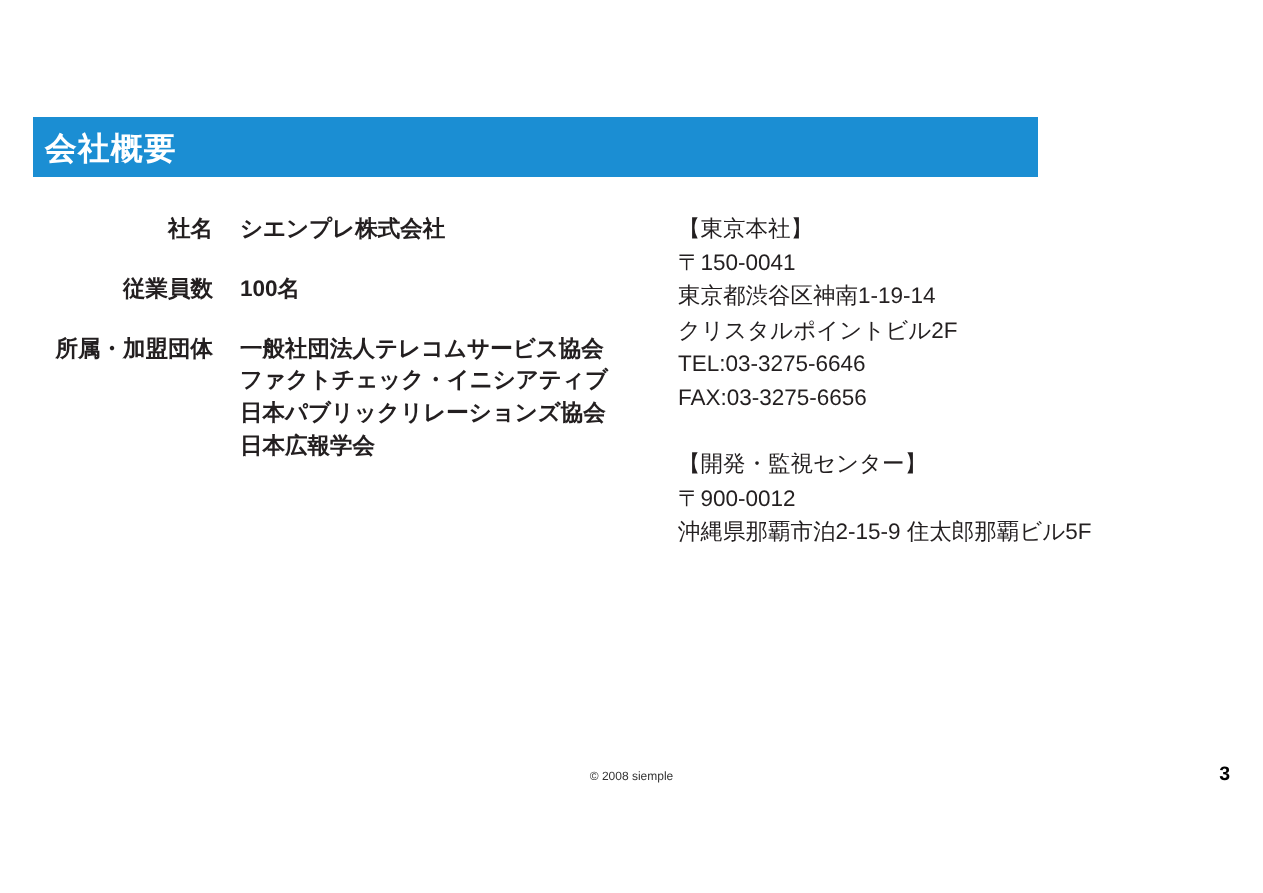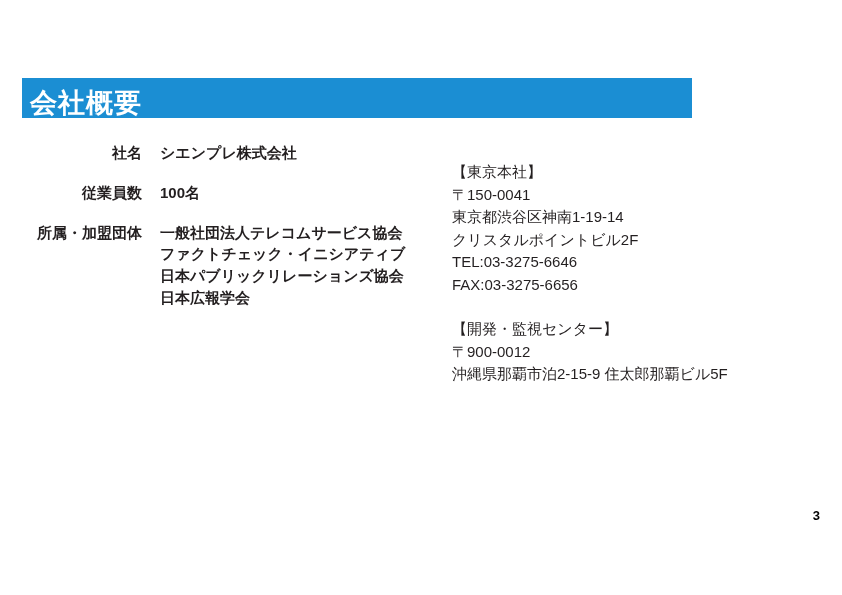--- a/index.html
+++ b/index.html
@@ -23,21 +23,21 @@
     left: 22px;
     top: 78px;
     width: 670px;
     height: 40px;
     background: #1b8ed3;
   }
   .header-title {
     position: absolute;
     left: 30px;
     top: 85px;
-    font-size: 27px;
+    font-size: 21px;
     font-weight: bold;
     color: #ffffff;
     letter-spacing: 1px;
   }
   
   .logo {
     position: absolute;
     right: 16px;
     top: 88px;
     font-size: 21px;
@@ -75,21 +75,20 @@
     text-align: left;
     white-space: pre-line;
   }
 
   
   .addresses {
     position: absolute;
     left: 452px;
     top: 142px;
     width: 380px;
-    margin-top: 19px;
   }
   .addr-block {
     font-size: 15px;
     color: #231f20;
     line-height: 1.5;
     white-space: pre-line;
     margin-bottom: 22px;
   }
 
   
@@ -145,15 +144,16 @@
 〒150-0041
 東京都渋谷区神南1-19-14
 クリスタルポイントビル2F
 TEL:03-3275-6646
 FAX:03-3275-6656</div>
     <div class="addr-block">【開発・監視センター】
 〒900-0012
 沖縄県那覇市泊2-15-9 住太郎那覇ビル5F</div>
   </div>
 
+  <div class="footer-copy">© 2008 siemple</div>
   <div class="page-number">3</div>
 
 </div>
 
 </body></html>

